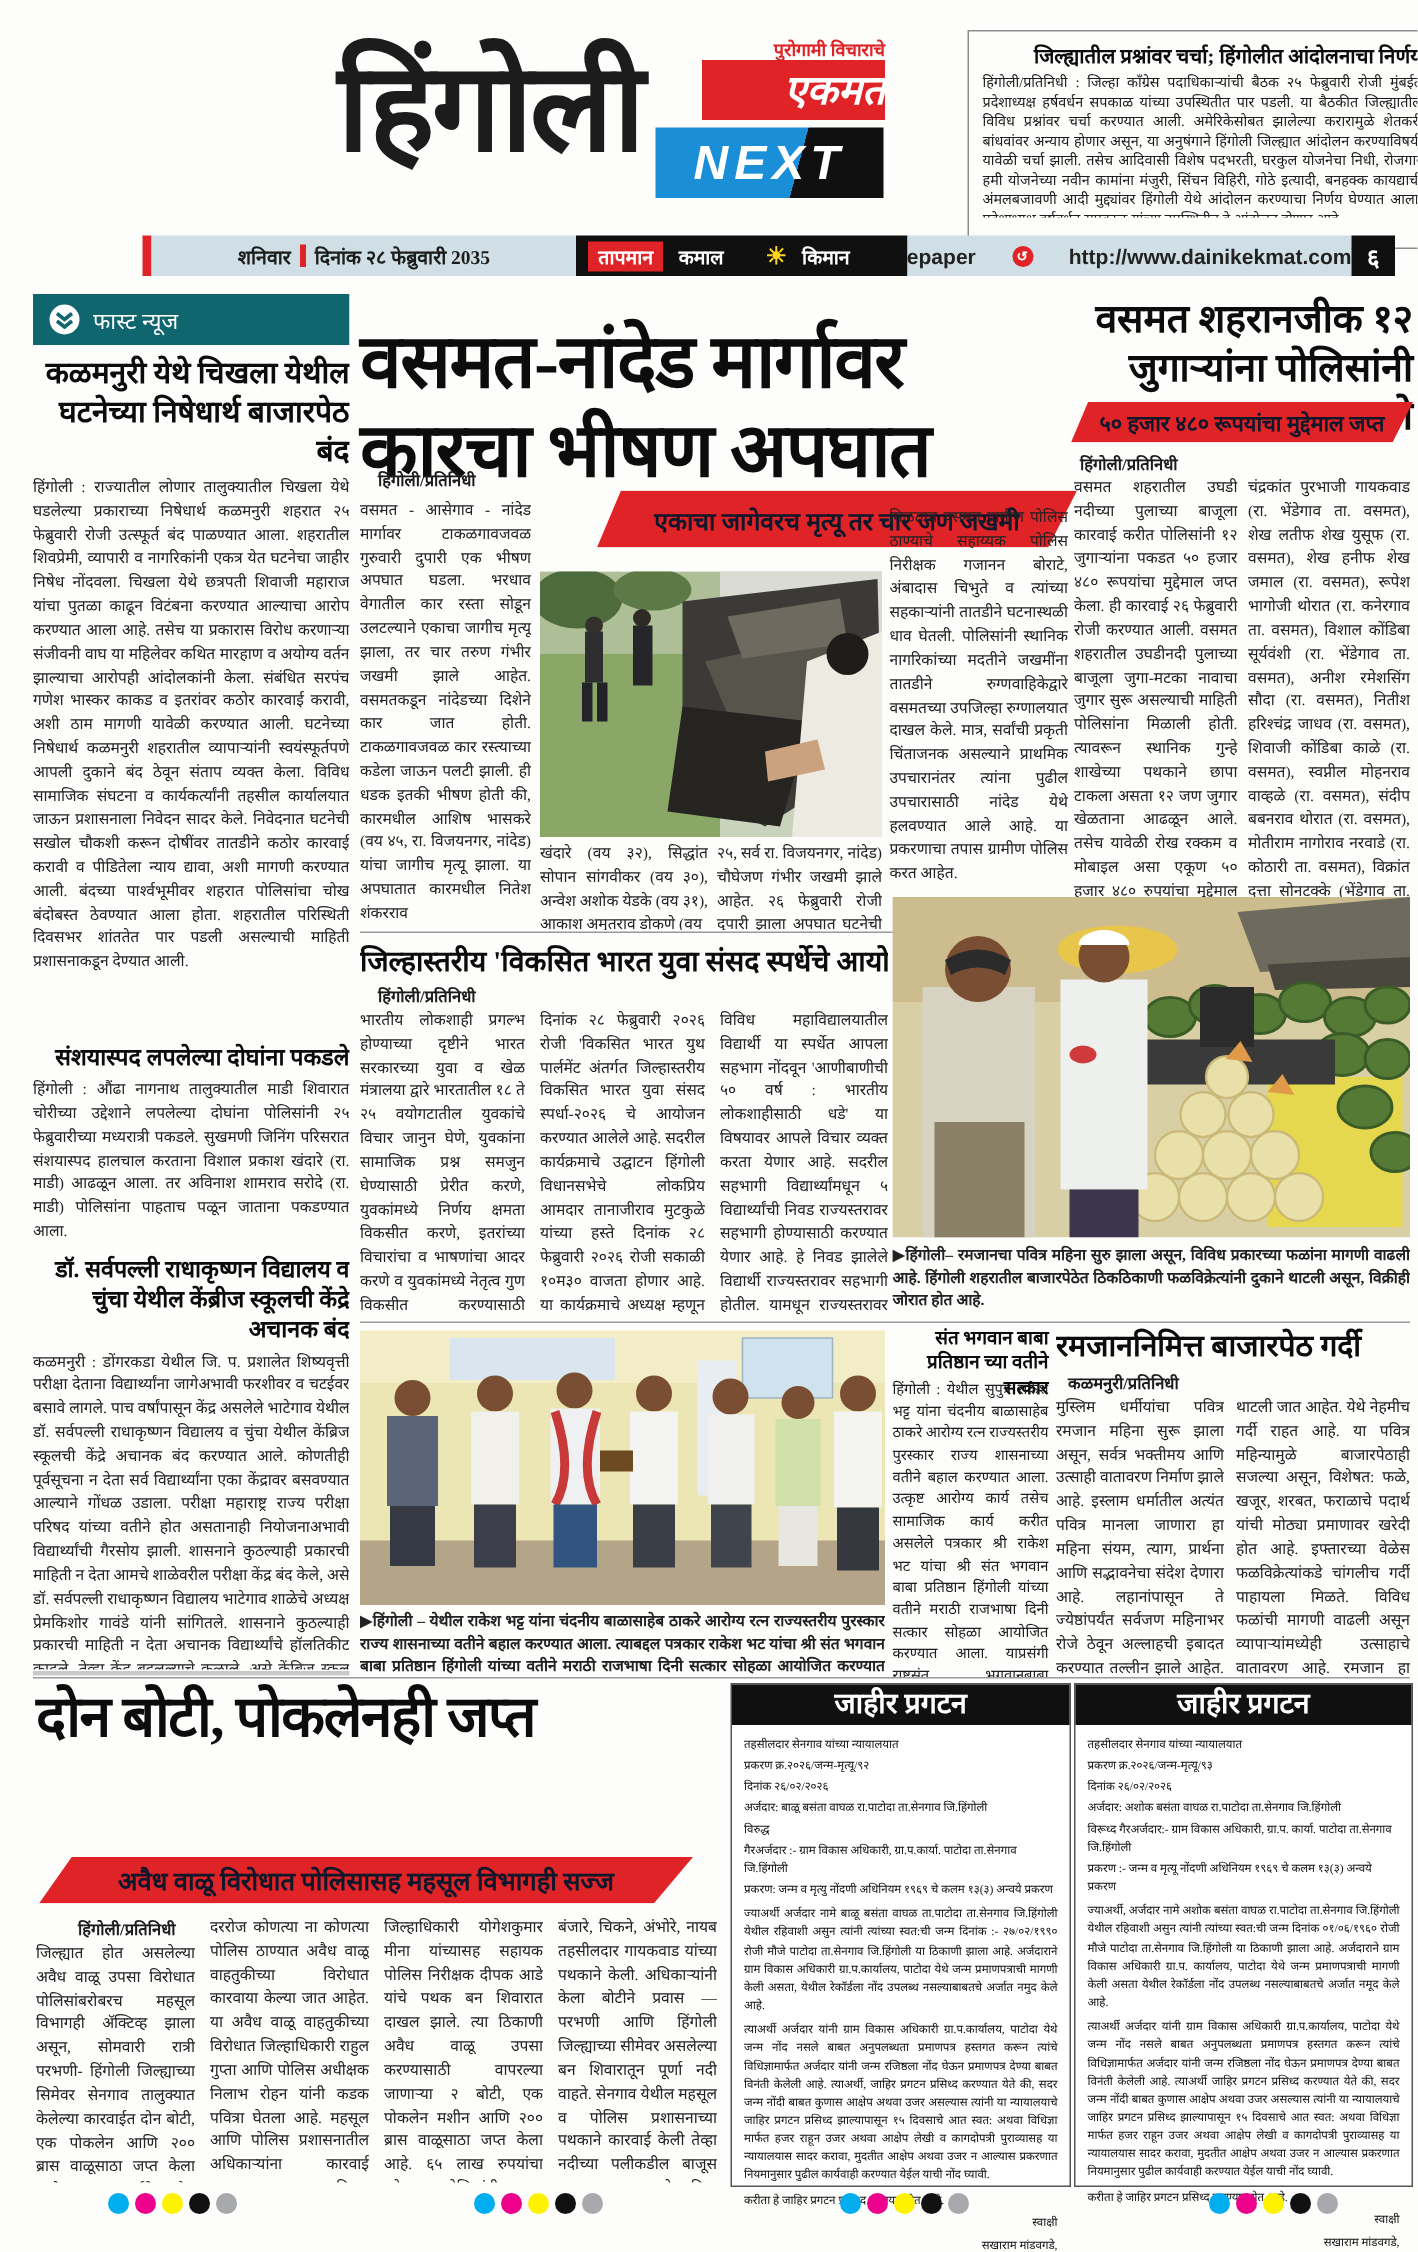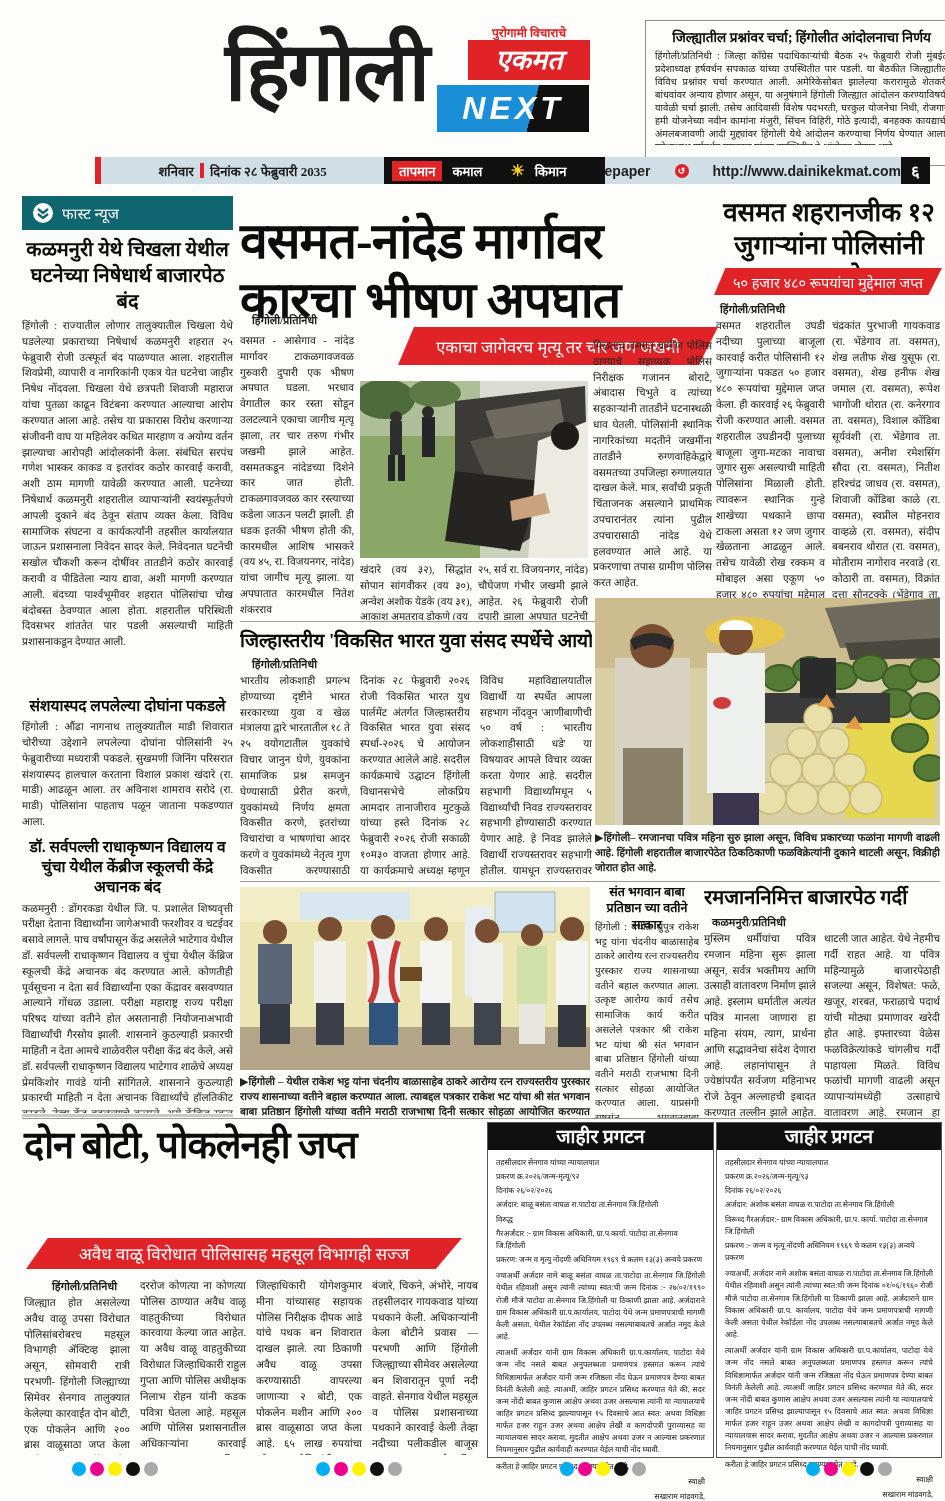--- a/index.html
+++ b/index.html
@@ -3,22 +3,22 @@
 <meta charset="utf-8">
 <style>
   html,body{margin:0;padding:0;}
   body{width:945px;height:1501px;position:relative;background:#fdfdfc;
        font-family:"Liberation Serif",serif;color:#1c1c1c;overflow:hidden;}
   .abs{position:absolute;}
   .jt{text-align:justify;overflow:hidden;}
   .bodytxt{font-size:10.4px;line-height:1.52;color:#222;}
   .byline{font-weight:bold;font-size:11px;}
   .hl{font-weight:bold;color:#0c0c0c;}
-  .center{text-align:center;}
-  .banner{background:#e02327;color:#ffffff;font-weight:normal;display:flex;align-items:center;
+  .center{text-align:right;}
+  .banner{background:#e02327;color:#0f172a;font-weight:bold;display:flex;align-items:center;
           justify-content:center;clip-path:polygon(0 100%,5% 0,100% 0,94% 100%);}
   .rule{background:#9a9a9a;}
   .notice{border:1px solid #555;background:#fff;}
   .notice-head{background:#101010;color:#fff;text-align:center;font-weight:bold;
                font-size:19px;line-height:27px;height:27px;}
   .notice-body{padding:7px 8px;font-size:7.7px;line-height:1.58;color:#111;}
   .notice-line{margin-bottom:2px;}
   .notice-par{text-align:justify;margin-top:4px;}
   .sig{text-align:right;margin-top:3px;}
   .dot{display:inline-block;width:14px;height:14px;border-radius:50%;margin-right:4px;}

